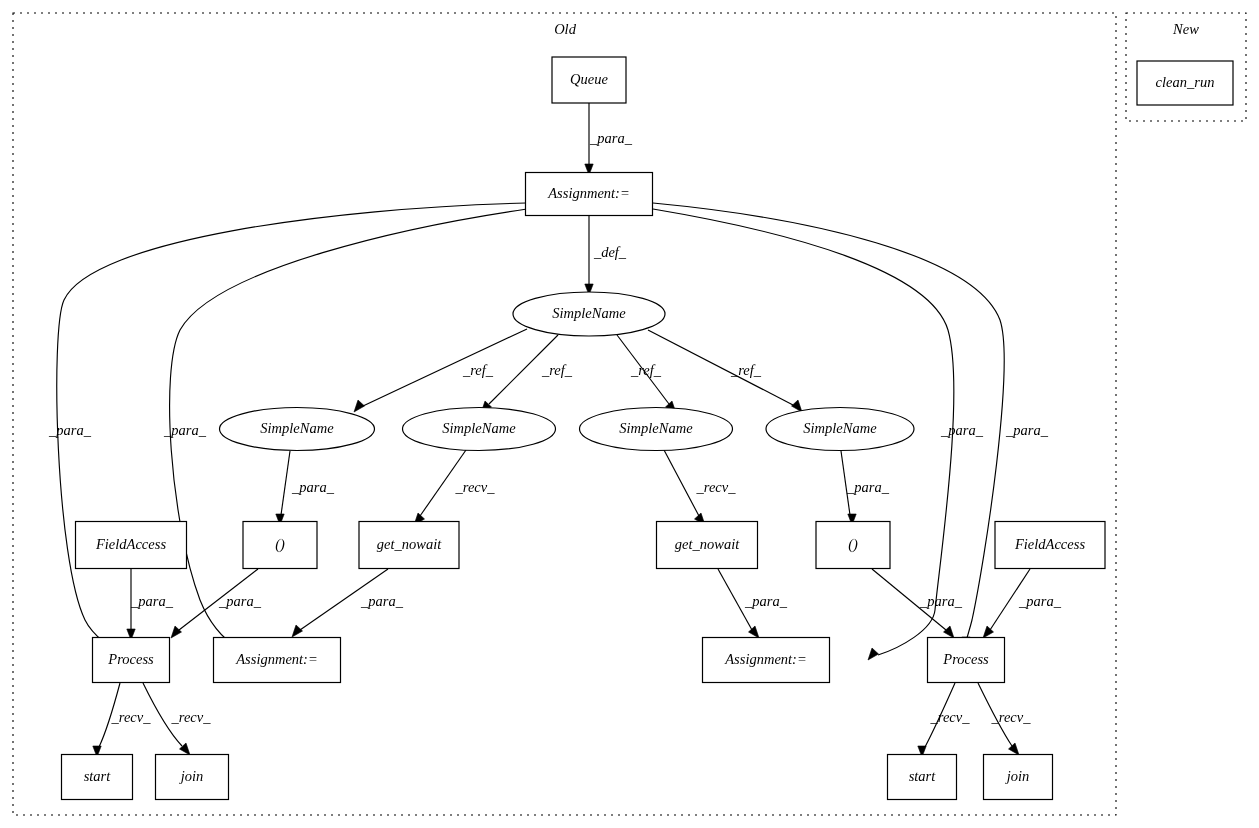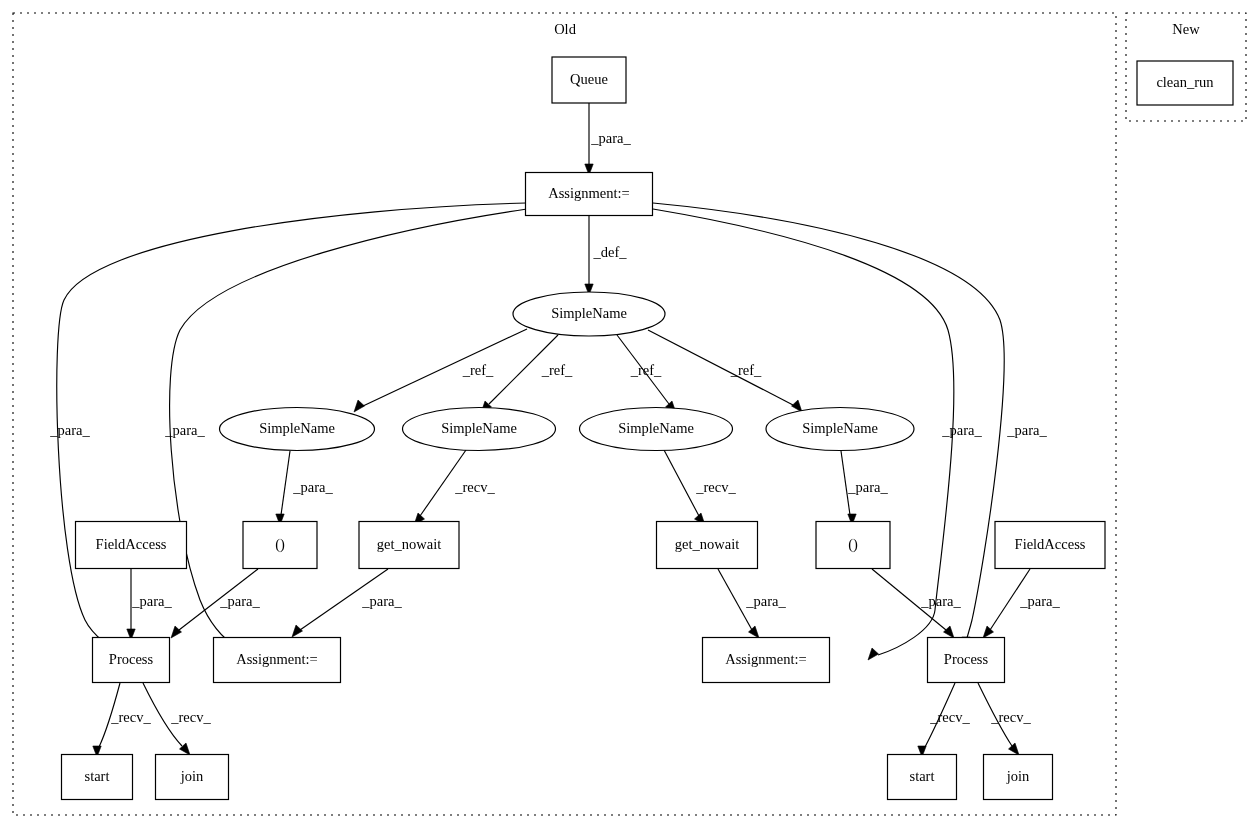--- a/index.html
+++ b/index.html
@@ -10,20 +10,21 @@
   body {
     width: 1259px;
     height: 828px;
     font-family: "Liberation Serif", "DejaVu Serif", serif;
     overflow: hidden;
   }
   #graph-root {
     position: relative;
     width: 1099px;
     height: 828px;
+    font-style: italic;
   }
   svg.graph-canvas {
     position: absolute;
     top: 0;
     left: 0;
     width: 1259px;
     height: 828px;
   }
   .node-shape {
     fill: #ffffff;

